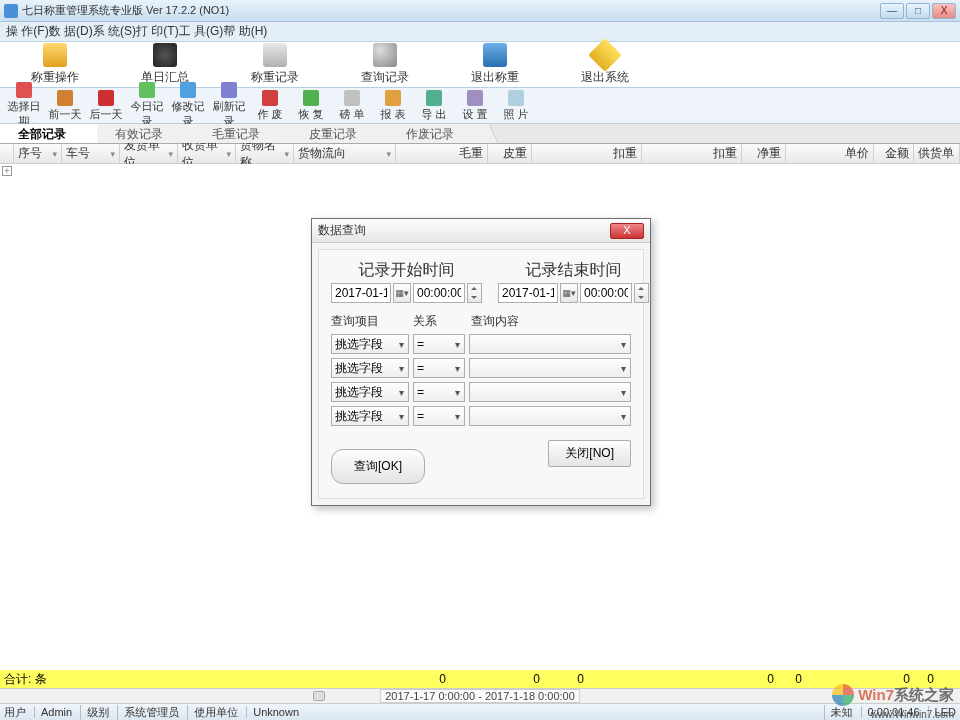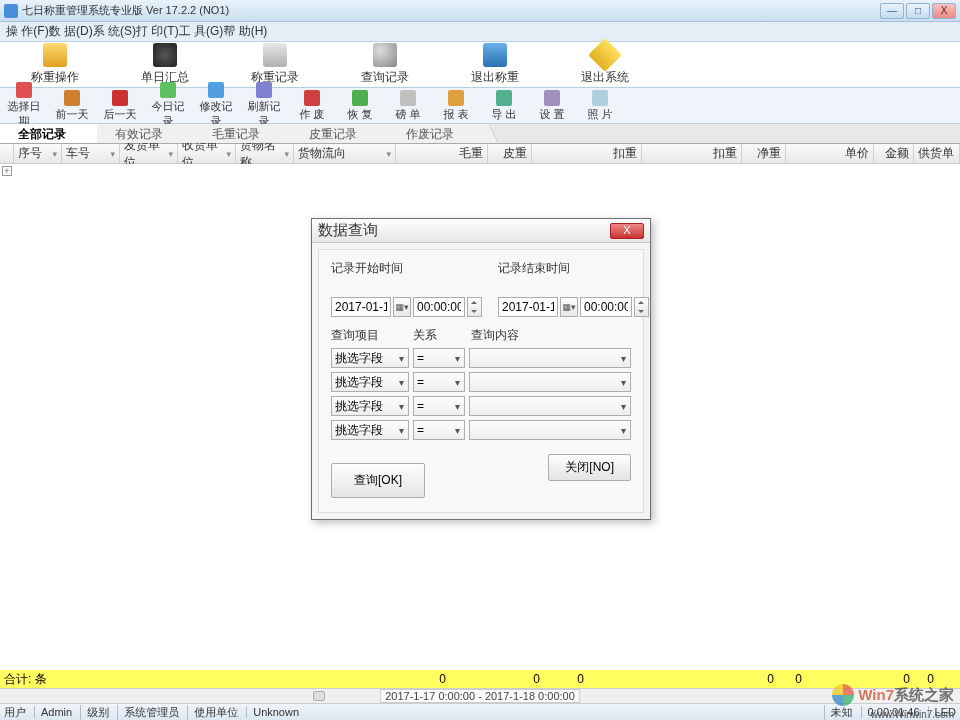--- a/index.html
+++ b/index.html
@@ -18,21 +18,21 @@
   .mtbtn { width: 110px; text-align: center; }
   .mtbtn .micon { width: 24px; height: 24px; margin: 0 auto 2px; border-radius: 3px; }
   .mtbtn .mlbl { font-size: 12px; color: #333; }
   .i1{background:linear-gradient(#ffd970,#e0a020);}
   .i2{background:radial-gradient(circle,#555,#222);border-radius:50%;}
   .i3{background:linear-gradient(#e8e8e8,#b0b0b0);}
   .i4{background:radial-gradient(circle at 30% 30%,#ddd,#888);border-radius:50%;}
   .i5{background:linear-gradient(#6bb0ea,#2a70b0);}
   .i6{background:linear-gradient(#ffe060,#e0b020);transform:rotate(45deg);}
   
-  .subtoolbar { height: 36px; background: #eef4fa; display: flex; align-items: center; padding: 0 6px; border-bottom: 1px solid #b8cee2; gap:12px;}
+  .subtoolbar { height: 36px; background: #eef4fa; display: flex; align-items: center; padding: 0 6px; border-bottom: 1px solid #b8cee2; gap:5px;}
   .stbtn { width: 36px; text-align: center; font-size: 11px; color: #333; }
   .stbtn .sicon { width: 16px; height: 16px; margin: 0 auto 1px; border-radius: 2px; }
   .s1{background:#e05050;} .s2{background:#d08030;} .s3{background:#cc3030;} .s4{background:#60c060;}
   .s5{background:#50a0e0;} .s6{background:#8080d0;} .s7{background:#d04040;} .s8{background:#50b050;}
   .s9{background:#c0c0c0;} .s10{background:#e0a040;} .s11{background:#50b090;} .s12{background:#a090c0;}
   .s13{background:#b0d0e0;}
   
   .tabstrip { height: 20px; background: #e8e8e8; display: flex; border-bottom: 1px solid #aaa; }
   .tab { padding: 2px 30px 0 18px; border-right: 1px solid #ccc; background: #f0f0f0; font-size: 12px; color:#555; position:relative;}
   .tab.active { background: #fff; font-weight: bold; color:#000;}
@@ -53,42 +53,42 @@
   .scrollhint .thumb{position:absolute;left:313px;width:12px;height:10px;top:2px;background:#ddd;border:1px solid #aaa;border-radius:2px;}
   .scrollhint .range{position:absolute;left:50%;transform:translateX(-50%);font-size:11px;color:#444;background:#fafafa;padding:0 4px;border:1px solid #ccc;}
   
   .statusbar { height: 16px; background: linear-gradient(#f0f5fa,#dae7f2); display: flex; align-items: center; font-size: 11px; color:#333; padding:0 4px; gap:8px;}
   .statusbar .sp{border-left:1px solid #bbb;padding-left:6px;}
   .statusbar .fill{flex:1;}
   
   
   .modal { position: absolute; left: 311px; top: 218px; width: 340px; background: #f4f4f4; border: 1px solid #707070; box-shadow: 3px 3px 8px rgba(0,0,0,0.25); }
   .modal .mhdr { height: 24px; background: linear-gradient(#fdfdfd,#e6e6e6); display:flex;align-items:center;padding:0 6px;border-bottom:1px solid #c8c8c8;}
-  .modal .mhdr .mtitle{font-size:15px;color:#333;}
+  .modal .mhdr .mtitle{font-size:12px;color:#333;}
   .modal .mhdr .mclose{margin-left:auto;width:34px;height:16px;background:linear-gradient(#e88,#c33);border:1px solid #a22;border-radius:2px;color:#fff;text-align:center;font-size:11px;line-height:13px;}
   .modal .mbody{padding:10px 12px 14px;border:1px solid #ddd;margin:6px;background:#f8f8f8;}
   .mrow{display:flex;gap:16px;margin-bottom:4px;}
   .mcol{flex:1;}
-  .mlabel{font-size:12px;color:#333;margin-bottom:20px;display:block;}
+  .mlabel{font-size:16px;color:#333;margin-bottom:2px;display:block;text-align:center;}
   .dtwrap{display:flex;gap:2px;align-items:center;}
   .txtin{border:1px solid #abadb3;background:#fff;height:20px;padding:0 3px;font-size:12px;}
   .dtbtn{width:18px;height:20px;border:1px solid #abadb3;background:linear-gradient(#fdfdfd,#e8e8e8);display:flex;align-items:center;justify-content:center;font-size:9px;color:#555;}
   .spnbtn{width:15px;height:20px;border:1px solid #abadb3;background:linear-gradient(#fdfdfd,#e8e8e8);position:relative;}
   .spnbtn::before,.spnbtn::after{content:"";position:absolute;left:3px;width:0;height:0;border-left:3px solid transparent;border-right:3px solid transparent;}
   .spnbtn::before{top:3px;border-bottom:3px solid #666;}
   .spnbtn::after{bottom:3px;border-top:3px solid #666;}
   .qhdrs{display:flex;margin-top:10px;font-size:12px;color:#333;}
   .qh1{width:82px;}.qh2{width:58px;}.qh3{flex:1;}
   .qrow{display:flex;gap:4px;margin-top:4px;}
   .sel{border:1px solid #abadb3;background:linear-gradient(#fdfdfd,#eee);height:20px;padding:0 3px;font-size:12px;display:flex;align-items:center;position:relative;}
   .sel::after{content:"▾";position:absolute;right:4px;color:#555;font-size:10px;}
   .selw1{width:78px;}.selw2{width:52px;}.selw3{flex:1;}
   .mbtns{display:flex;gap:6px;margin-top:14px;align-items:flex-start;}
   .btn{border:1px solid #acacac;background:linear-gradient(#fdfdfd,#e4e4e4);padding:4px 16px;font-size:12px;border-radius:2px;}
-  .btn.big{padding:8px 22px;}
+  .btn.big{padding:8px 22px;border-radius:12px;}
   
   .watermark{position:absolute;right:6px;bottom:14px;font-size:15px;color:#3a3a3a;font-weight:bold;opacity:0.7;display:flex;align-items:center;gap:4px;}
   .watermark .wlogo{width:22px;height:22px;border-radius:50%;background:conic-gradient(#e74c3c 0 25%,#27ae60 0 50%,#2980b9 0 75%,#f1c40f 0);}  
   .watermark .w1{color:#d04020;}
   .brand{position:absolute;right:6px;bottom:0;font-size:10px;color:#555;}
 </style>
 </head>
 <body>
 
 <div class="titlebar">

